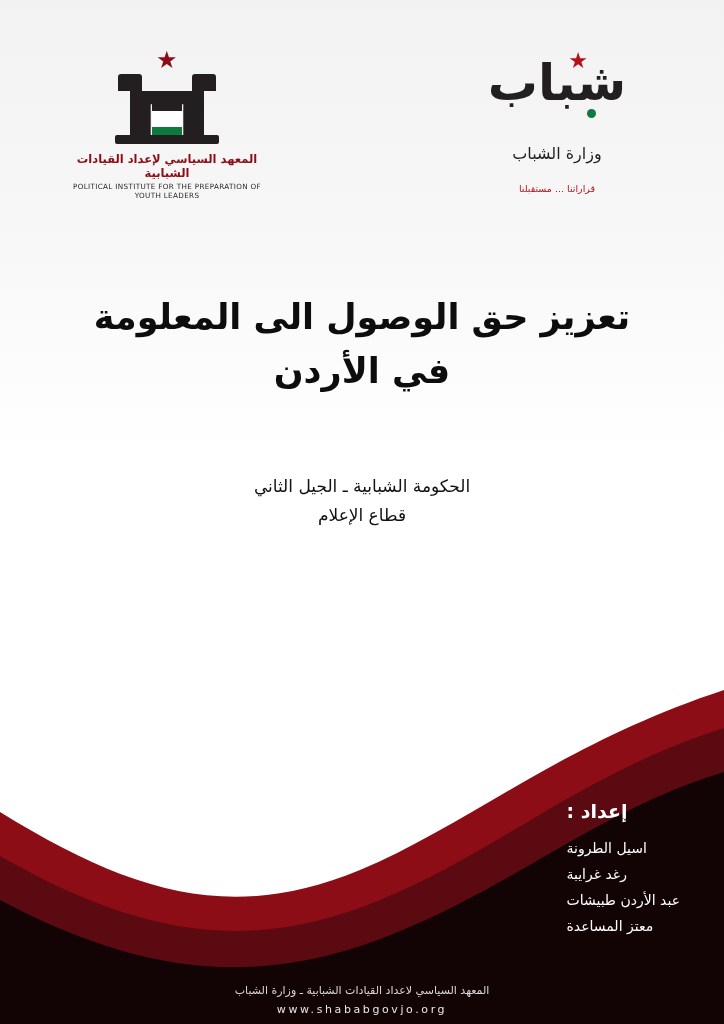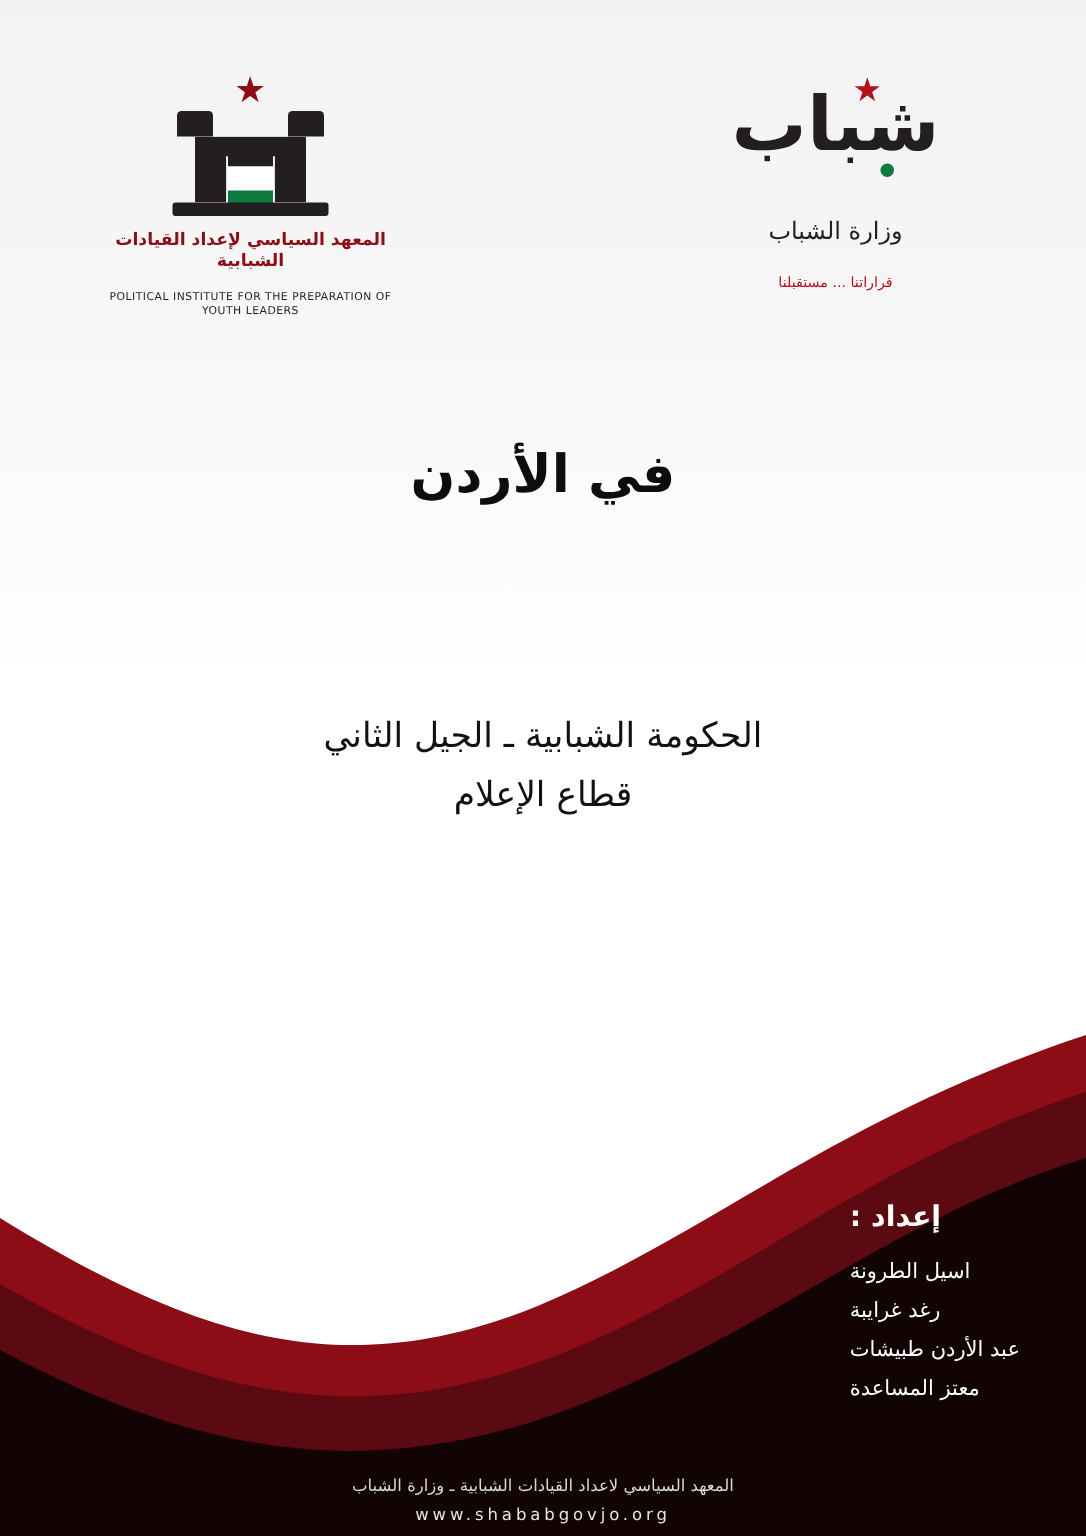--- a/index.html
+++ b/index.html
@@ -114,21 +114,21 @@
     height: 9px;
     background: #231f20;
     border-radius: 2px;
   }
 
   .inst-name-ar {
     color: #8c0d16;
     font-size: 11.5px;
     font-weight: bold;
     letter-spacing: 0;
-    margin-bottom: 13px;
+    margin-bottom: 2px;
     direction: rtl;
   }
   .inst-name-en {
     color: #231f20;
     font-size: 7.2px;
     font-weight: normal;
     letter-spacing: 0.35px;
     direction: ltr;
     text-transform: uppercase;
   }
@@ -203,21 +203,21 @@
   .subtitle-wrap {
     position: absolute;
     top: 472px;
     left: 0;
     width: 100%;
     text-align: center;
     direction: rtl;
   }
   .subtitle-line {
     color: #111111;
-    font-size: 23px;
+    font-size: 17px;
     line-height: 1.7;
   }
 
   
   .wave {
     position: absolute;
     left: 0;
     bottom: 0;
     width: 724px;
     height: 400px;
@@ -299,20 +299,21 @@
         <div class="min-star">★</div>
         <div class="min-dot"></div>
       </div>
       <div class="min-name-ar">وزارة الشباب</div>
       <div class="min-tagline">قراراتنا ... مستقبلنا</div>
     </div>
 
   </div>
 
   <div class="title-wrap">
+    <div class="title-line">تعزيز حق الوصول الى المعلومة</div>
     <div class="title-line">في الأردن</div>
   </div>
 
   <div class="subtitle-wrap">
     <div class="subtitle-line">الحكومة الشبابية ـ الجيل الثاني</div>
     <div class="subtitle-line">قطاع الإعلام</div>
   </div>
 
   <svg class="wave" viewBox="0 0 724 400" preserveAspectRatio="none">
     <path d="M0,188 C130,268 230,300 360,246 C470,200 560,120 724,66 L724,400 L0,400 Z" fill="#8c0d16"></path>

